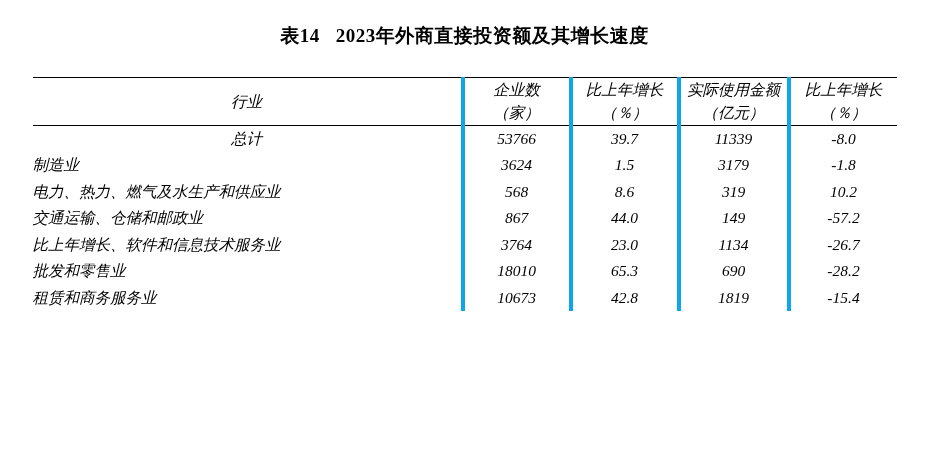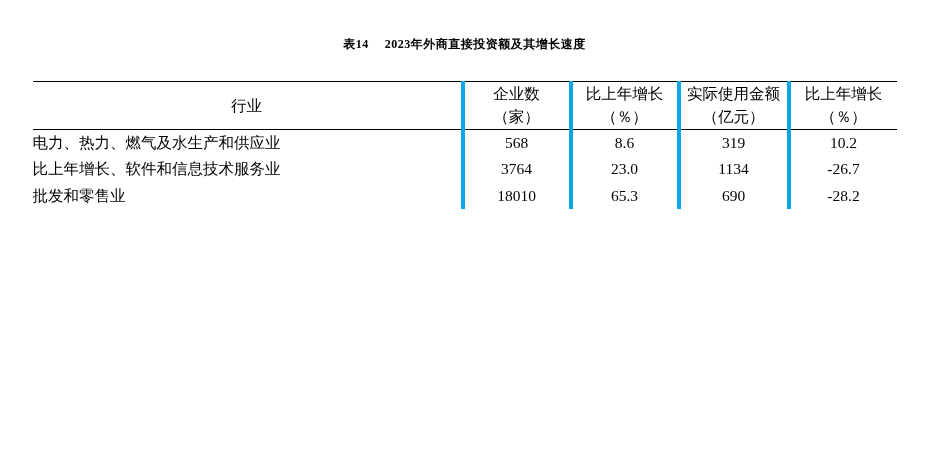--- a/index.html
+++ b/index.html
@@ -15,32 +15,33 @@
     overflow: hidden;
   }
   .page {
     position: relative;
     width: 929px;
     height: 449px;
     box-sizing: border-box;
   }
   .title {
     text-align: center;
-    font-size: 12px;
+    font-size: 19px;
     font-weight: bold;
-    padding-top: 36px;
+    padding-top: 23px;
     letter-spacing: 0.5px;
   }
   .title .title-num {
     margin-right: 16px;
   }
   .table-wrap {
     margin: 0 auto;
     margin-top: 28px;
     width: 864px;
+    font-style: italic;
   }
   table.main {
     width: 100%;
     border-collapse: collapse;
     font-size: 15.5px;
   }
   table.main th,
   table.main td {
     padding: 0;
     vertical-align: middle;
@@ -133,37 +134,65 @@
             <span class="hdr-line2">（亿元）</span>
           </th>
           <th class="vsep">
             <span>比上年增长</span>
             <span class="hdr-line2">（％）</span>
           </th>
         </tr>
       </thead>
       <tbody id="table-body">
           <tr>
+            <td class="industry ind-total">总计</td>
+            <td class="numeric vsep">53766</td>
+            <td class="numeric vsep">39.7</td>
+            <td class="numeric vsep">11339</td>
+            <td class="numeric vsep">-8.0</td>
+          </tr>
+          <tr>
+            <td class="industry ind-sub">制造业</td>
+            <td class="numeric vsep">3624</td>
+            <td class="numeric vsep">1.5</td>
+            <td class="numeric vsep">3179</td>
+            <td class="numeric vsep">-1.8</td>
+          </tr>
+          <tr>
             <td class="industry ind-sub">电力、热力、燃气及水生产和供应业</td>
             <td class="numeric vsep">568</td>
             <td class="numeric vsep">8.6</td>
             <td class="numeric vsep">319</td>
             <td class="numeric vsep">10.2</td>
+          </tr>
+          <tr>
+            <td class="industry ind-sub">交通运输、仓储和邮政业</td>
+            <td class="numeric vsep">867</td>
+            <td class="numeric vsep">44.0</td>
+            <td class="numeric vsep">149</td>
+            <td class="numeric vsep">-57.2</td>
           </tr>
           <tr>
             <td class="industry ind-sub">比上年增长、软件和信息技术服务业</td>
             <td class="numeric vsep">3764</td>
             <td class="numeric vsep">23.0</td>
             <td class="numeric vsep">1134</td>
             <td class="numeric vsep">-26.7</td>
           </tr>
           <tr>
             <td class="industry ind-sub">批发和零售业</td>
             <td class="numeric vsep">18010</td>
             <td class="numeric vsep">65.3</td>
             <td class="numeric vsep">690</td>
             <td class="numeric vsep">-28.2</td>
           </tr>
+          <tr>
+            <td class="industry ind-sub">租赁和商务服务业</td>
+            <td class="numeric vsep">10673</td>
+            <td class="numeric vsep">42.8</td>
+            <td class="numeric vsep">1819</td>
+            <td class="numeric vsep">-15.4</td>
+          </tr>
         </tbody>
     </table>
   </div>
 
 </div>
 
 </body></html>

